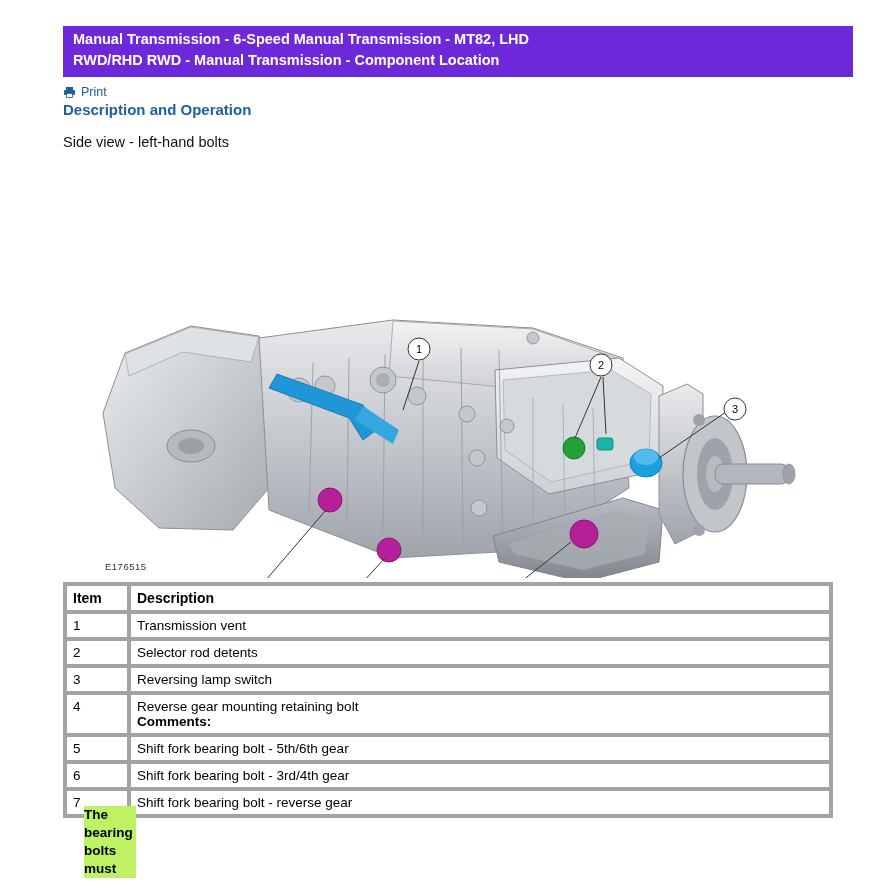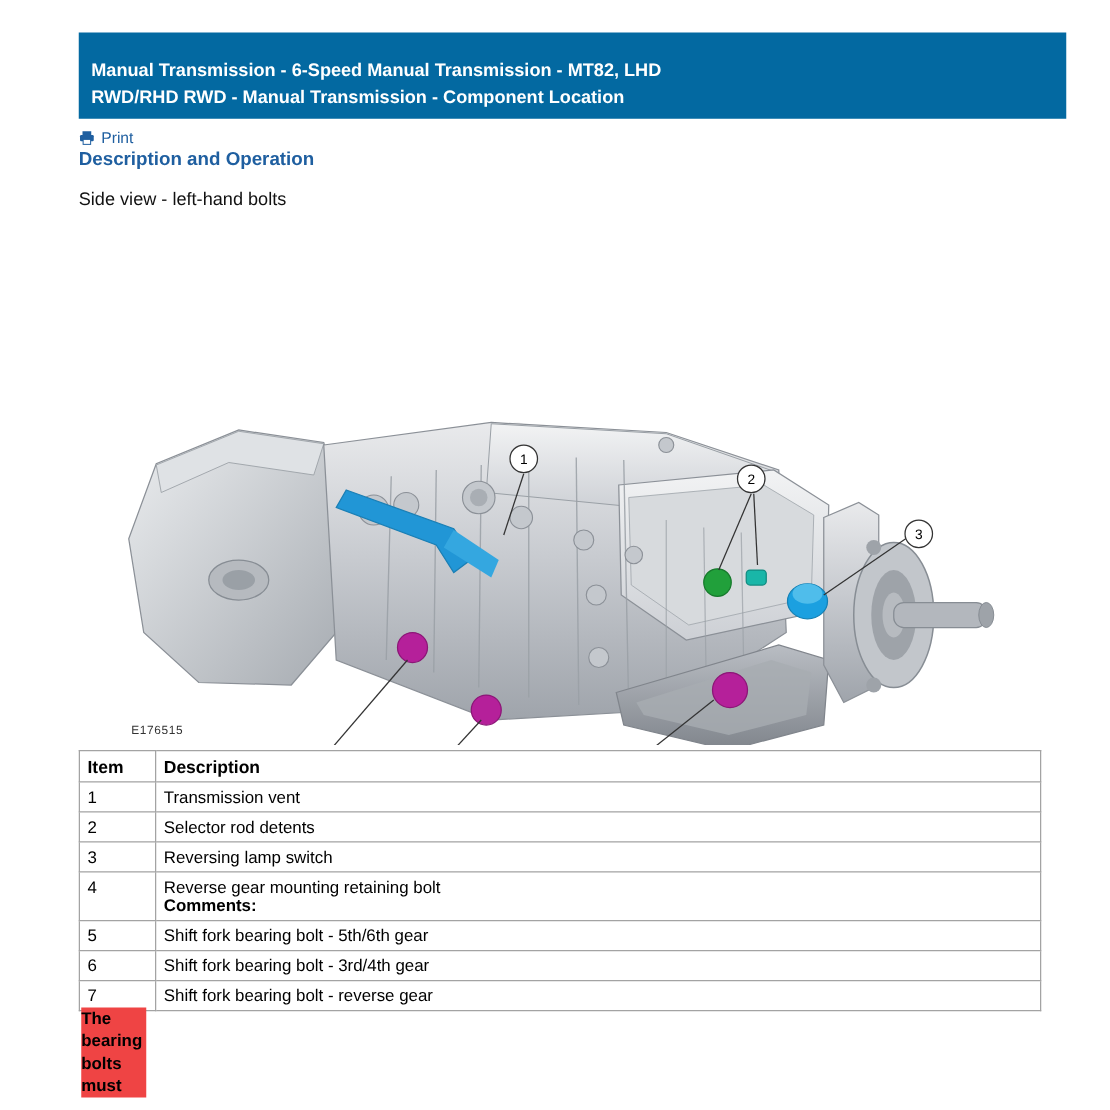--- a/index.html
+++ b/index.html
@@ -22,26 +22,26 @@
   }
   .content {
     position: absolute;
     left: 63px;
     top: 26px;
     width: 770px;
   }
 
   
   .title-bar {
-    background: #0369a1;
+    background: #6d28d9;
     color: #ffffff;
     font-weight: bold;
     font-size: 14.5px;
     line-height: 21px;
-    padding: 21px 10px 6px 10px;
+    padding: 3px 10px 6px 10px;
     width: 790px;
     box-sizing: border-box;
   }
   .title-line { white-space: nowrap; }
 
   
   .print-row {
     display: flex;
     justify-content: flex-start;
     align-items: center;
@@ -103,46 +103,46 @@
   }
 
   
   .parts-table {
     border-collapse: collapse;
     width: 770px;
     margin-top: 4px;
     font-size: 13.5px;
   }
   .parts-table td, .parts-table th {
-    border: 1px solid #a3a3a3;
+    border: 4px solid #a3a3a3;
     padding: 4px 6px;
     vertical-align: top;
     text-align: left;
   }
   .parts-table th {
     font-weight: bold;
     font-size: 14px;
   }
   .col-item { width: 48px; text-align: center; }
   .cell-center { text-align: center; }
   .comments-label { font-weight: bold; }
   .comment-row td {
     font-weight: bold;
     font-size: 13.5px;
     line-height: 18px;
   }
   .overlay-note {
     position: absolute;
-    left: 65px;
+    left: 84px;
     top: 806px;
     width: 52px;
     font-weight: bold;
     font-size: 13.5px;
     line-height: 18px;
-    background: #ef4444;
+    background: #bef264;
     z-index: 5;
   }
 </style>
 </head>
 <body>
 
 <div class="page">
 
   <div class="content">
 

